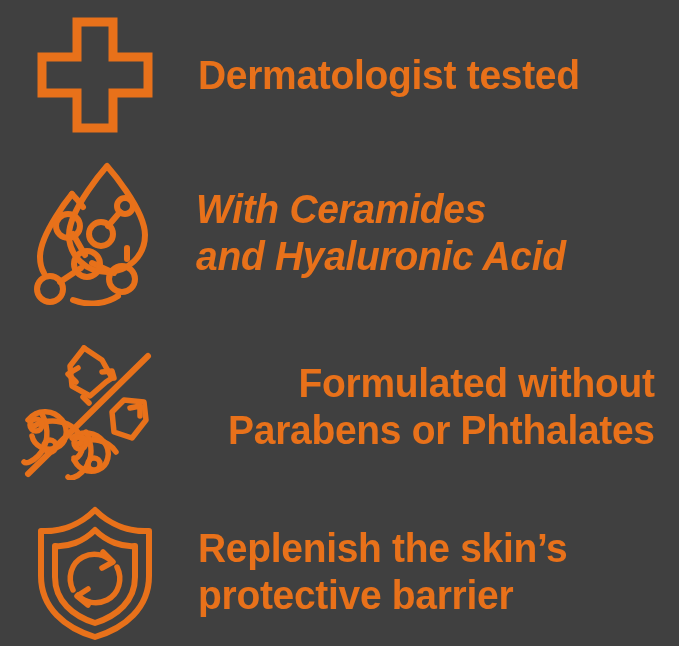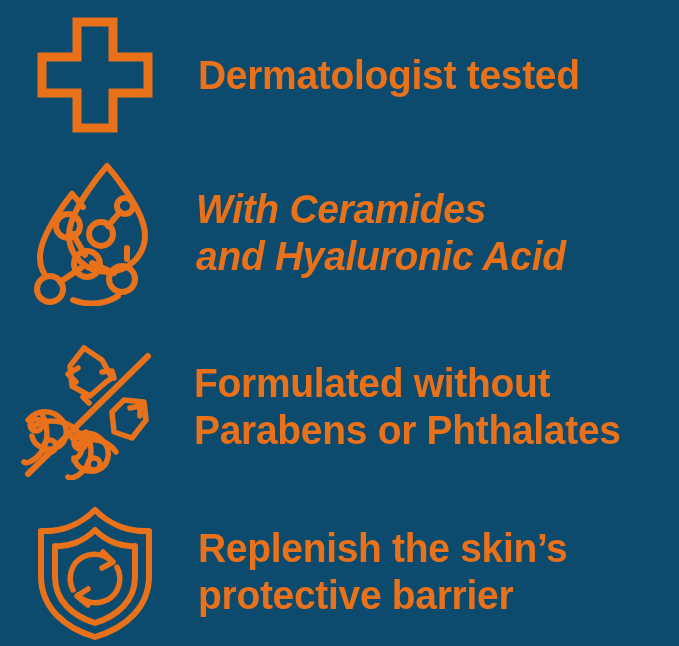--- a/index.html
+++ b/index.html
@@ -12,21 +12,21 @@
     width: 679px;
     height: 646px;
     font-family: "Liberation Sans", sans-serif;
     overflow: hidden;
     position: relative;
   }
   .features-panel {
     width: 679px;
     height: 646px;
     position: relative;
-    background: #0c4a6e;
+    background: #404040;
   }
   .feature-row {
     position: absolute;
     left: 0;
     width: 679px;
     display: flex;
     align-items: center;
   }
   .feature-icon {
     flex: 0 0 auto;
@@ -45,21 +45,21 @@
     transform-origin: left center;
   }
 
   
   #row-dermatologist       { top: 0px;   height: 150px; }
   #row-dermatologist .feature-text { margin-left: 8px; }
 
   #row-ceramides           { top: 150px; height: 165px; font-style: italic; }
   #row-ceramides .feature-text { margin-left: 6px; }
 
-  #row-formulated          { top: 322px; height: 170px; }
+  #row-formulated          { top: 322px; height: 170px; text-align: right; }
   #row-formulated .feature-text { margin-left: 4px; }
 
   #row-barrier             { top: 497px; height: 149px; align-items: center; }
   #row-barrier .feature-text { margin-left: 8px; }
 
   .icon-slot {
     width: 190px;
     display: flex;
     justify-content: center;
     align-items: center;

